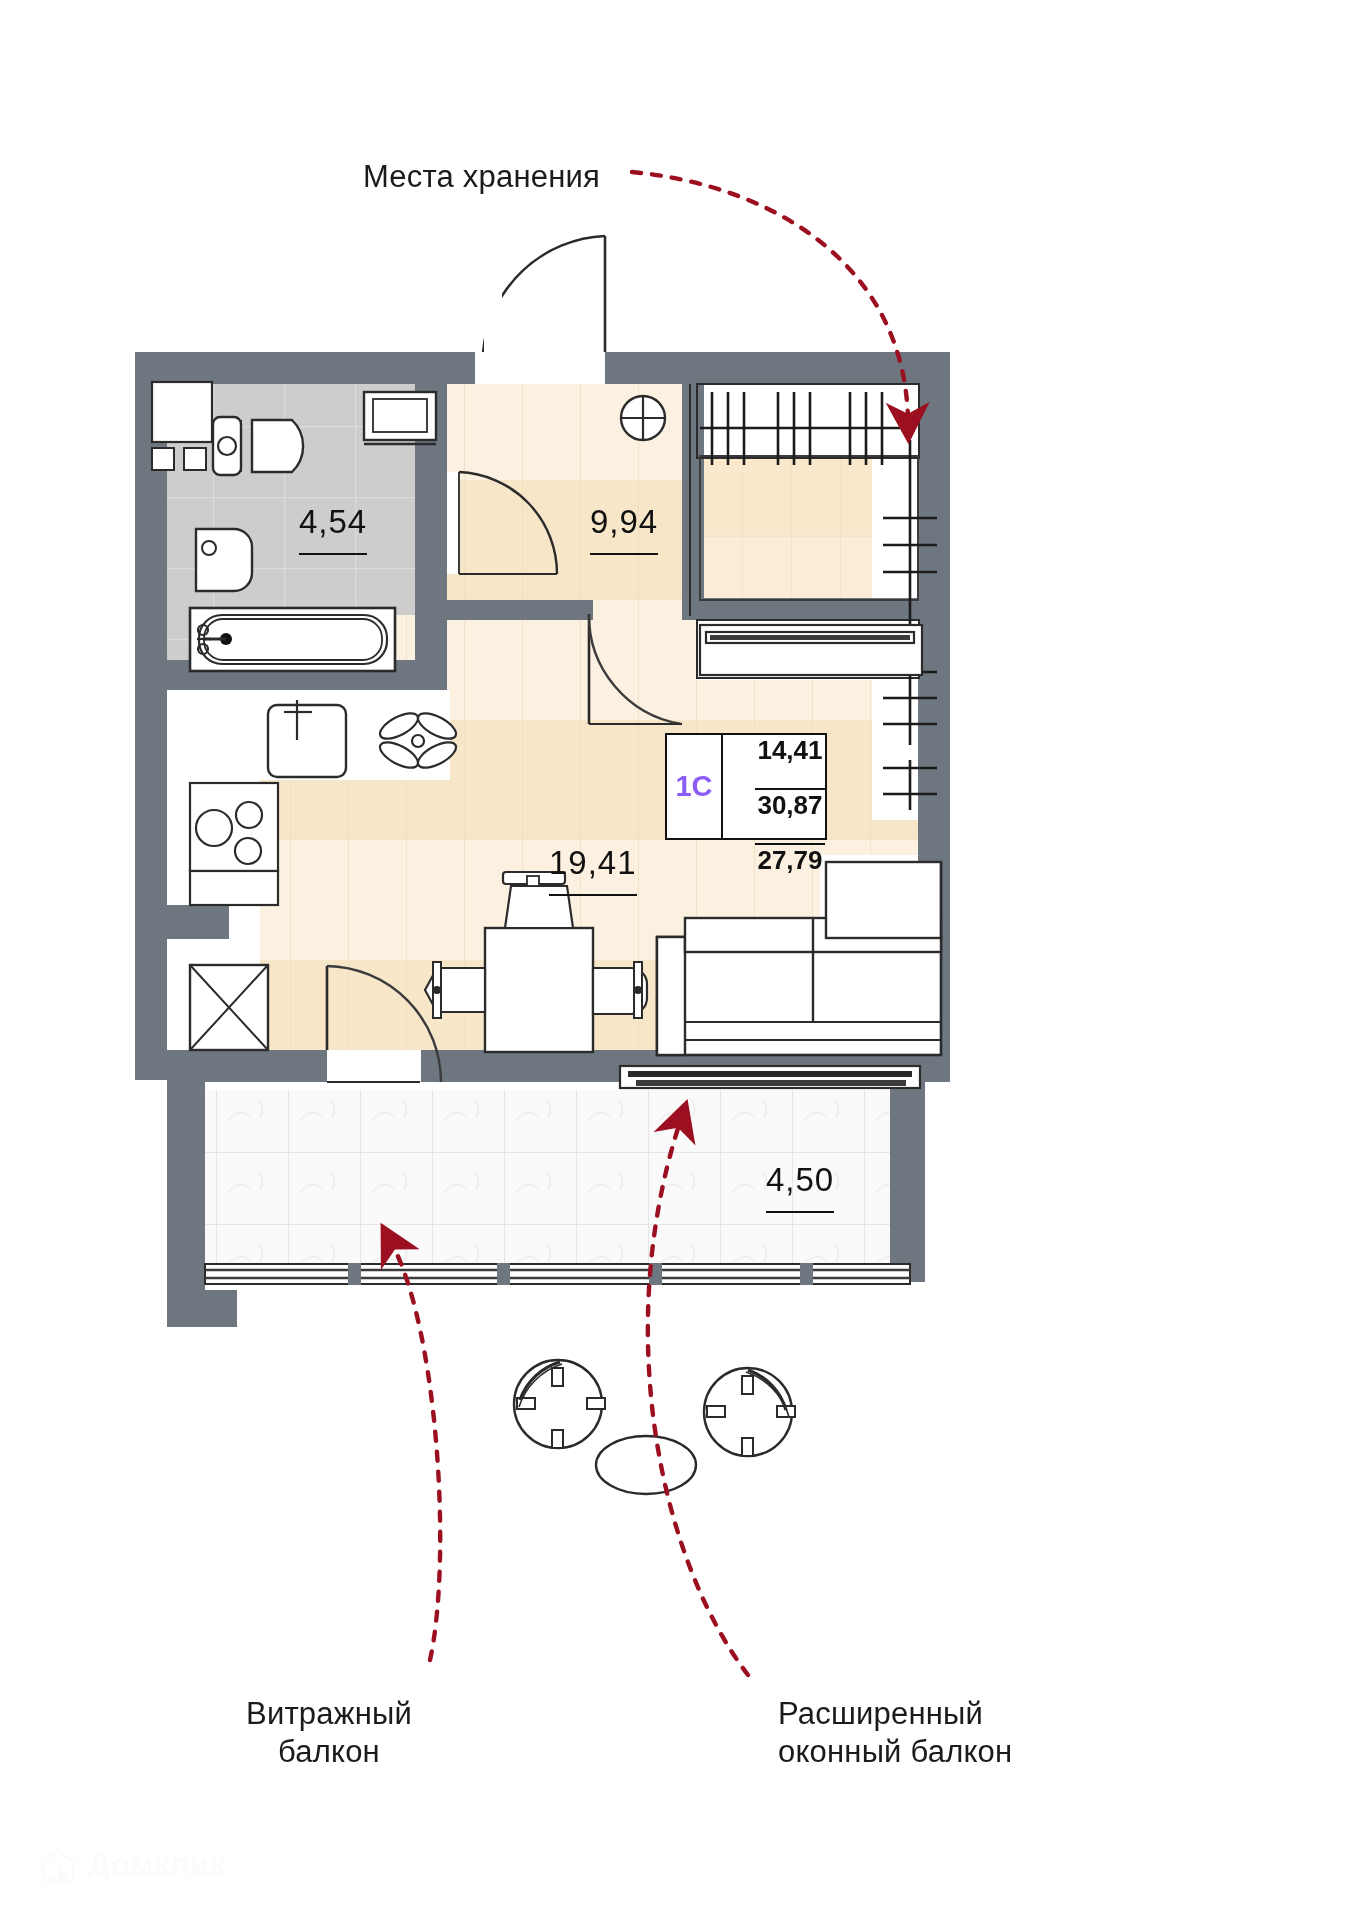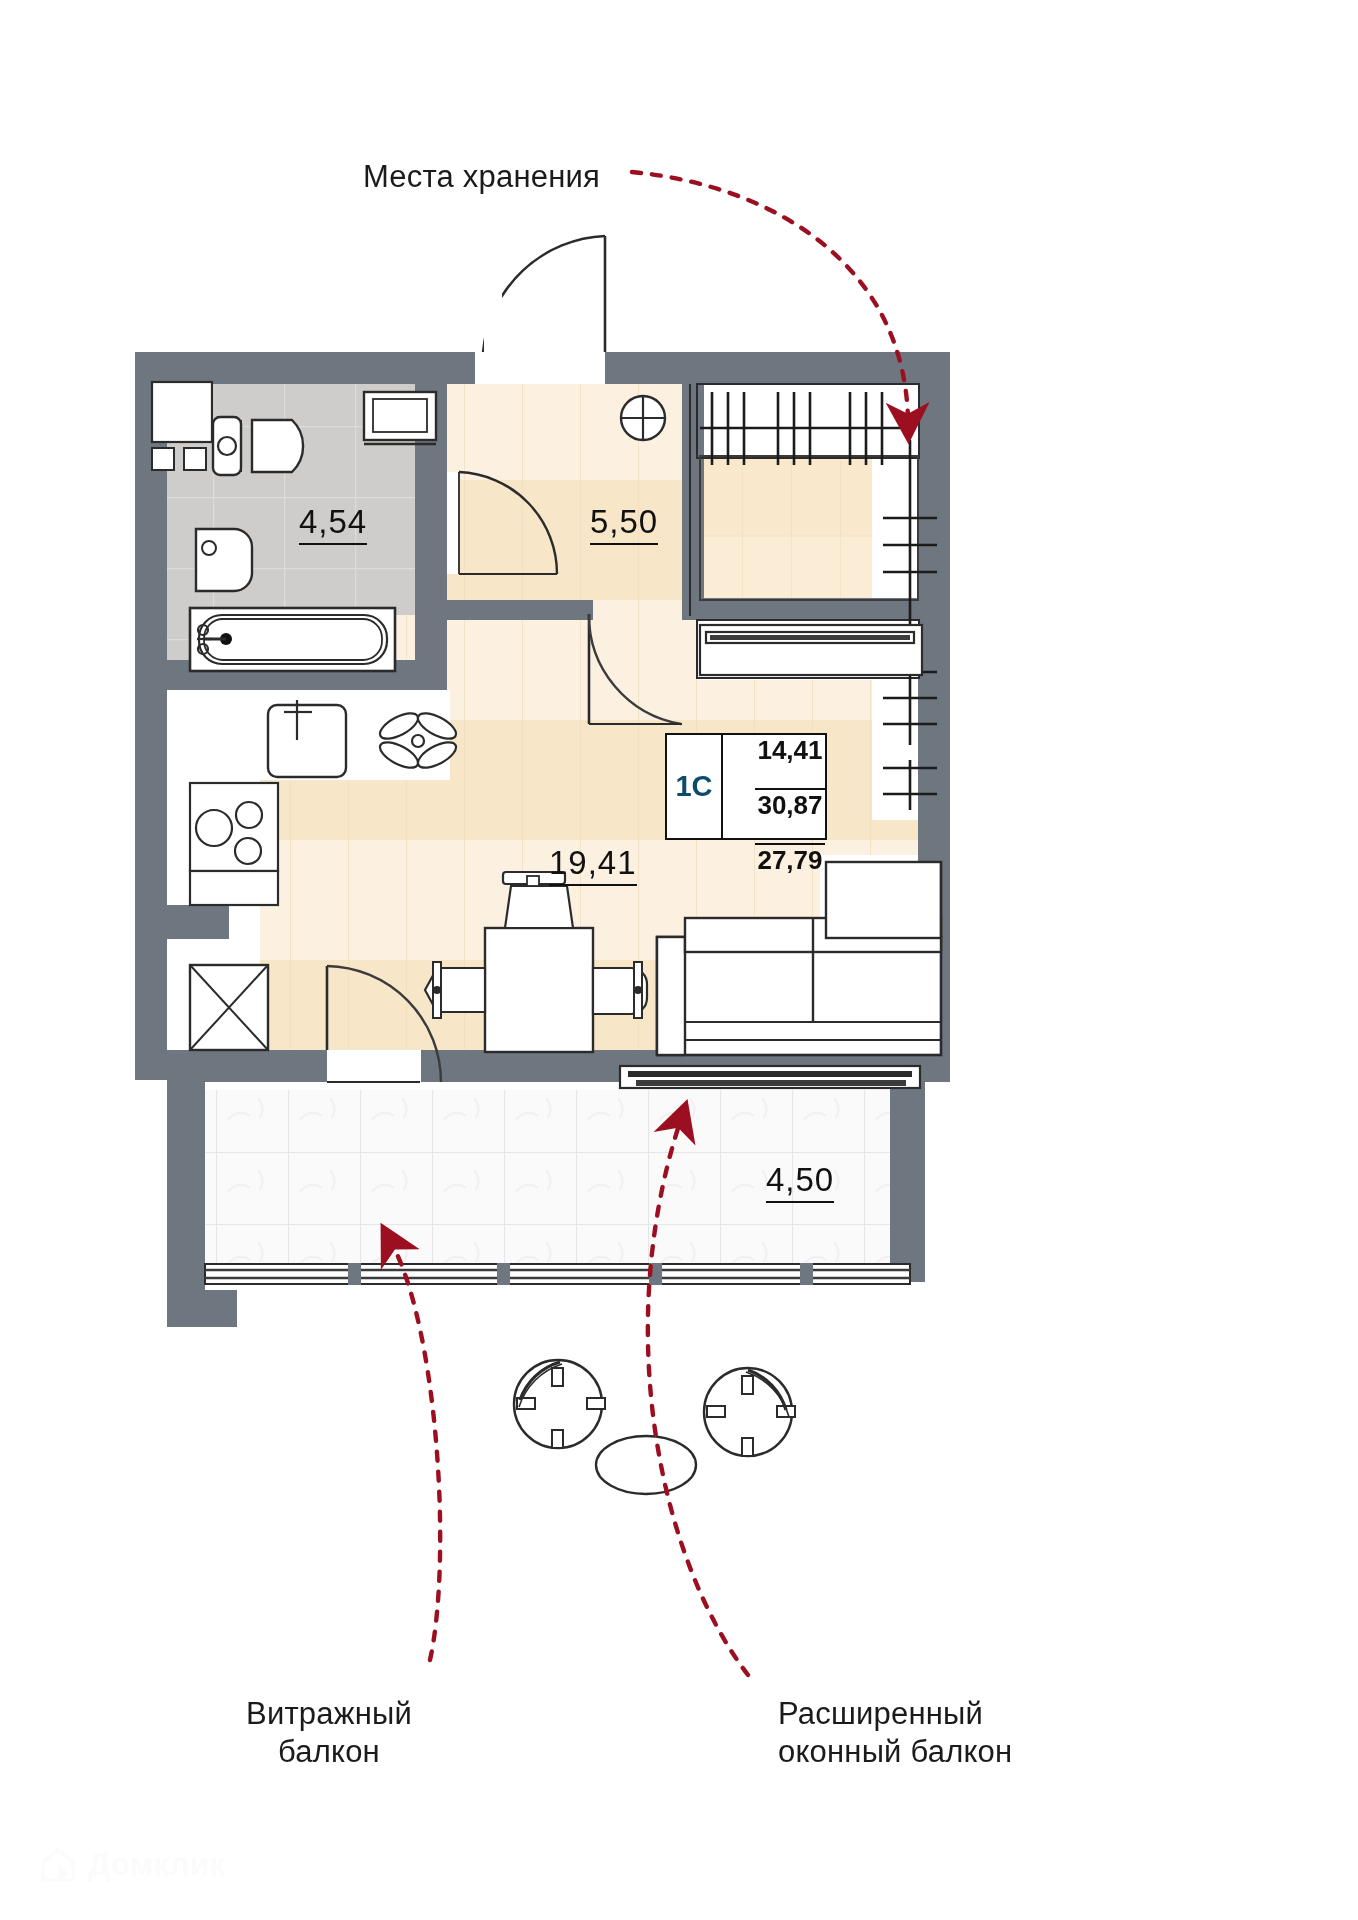--- a/index.html
+++ b/index.html
@@ -40,21 +40,21 @@
   #anno-balcony { left: 214px; top: 1695px; text-align: center; width: 230px; }
   #anno-window  { left: 778px; top: 1695px; text-align: left; width: 330px; }
 
   .area-label {
     position: absolute;
     font-family: "Liberation Sans", sans-serif;
     font-size: 33px;
     color: #111;
     letter-spacing: 1px;
     border-bottom: 2.4px solid #111;
-    padding-bottom: 2px;
+    padding-bottom: 12px;
     white-space: pre;
   }
   #area-bath { left: 299px; top: 503px; }
   #area-hall { left: 590px; top: 503px; }
   #area-living { left: 549px; top: 800px; margin-top: 44px; }
   #area-balcony { left: 766px; top: 1161px; }
 
   .spec-box {
     position: absolute;
     left: 665px;
@@ -66,21 +66,21 @@
     display: flex;
     box-sizing: border-box;
   }
   .spec-type {
     width: 56px;
     display: flex;
     align-items: center;
     justify-content: center;
     font-size: 29px;
     font-weight: 700;
-    color: #0c4a6e;
+    color: #8b5cf6;
     border-right: 2.2px solid #111;
     box-sizing: border-box;
   }
   .spec-vals {
     flex: 1;
     display: flex;
     flex-direction: column;
     box-sizing: border-box;
     padding-left: 32px;
   }
@@ -426,21 +426,21 @@
   <div class="anno-text" id="anno-storage">Места хранения</div>
 
   <div class="anno-text" id="anno-balcony">Витражный
 балкон</div>
 
   <div class="anno-text" id="anno-window">Расширенный
 оконный балкон</div>
 
   <div class="area-label" id="area-bath">4,54</div>
 
-  <div class="area-label" id="area-hall">5,50</div>
+  <div class="area-label" id="area-hall">9,94</div>
 
   <div class="area-label" id="area-living">19,41</div>
 
   <div class="area-label" id="area-balcony">4,50</div>
 
   <div class="spec-box">
     <div class="spec-type">1C</div>
     <div class="spec-vals">
       <div class="spec-val">14,41</div>
       <div class="spec-val">30,87</div>

